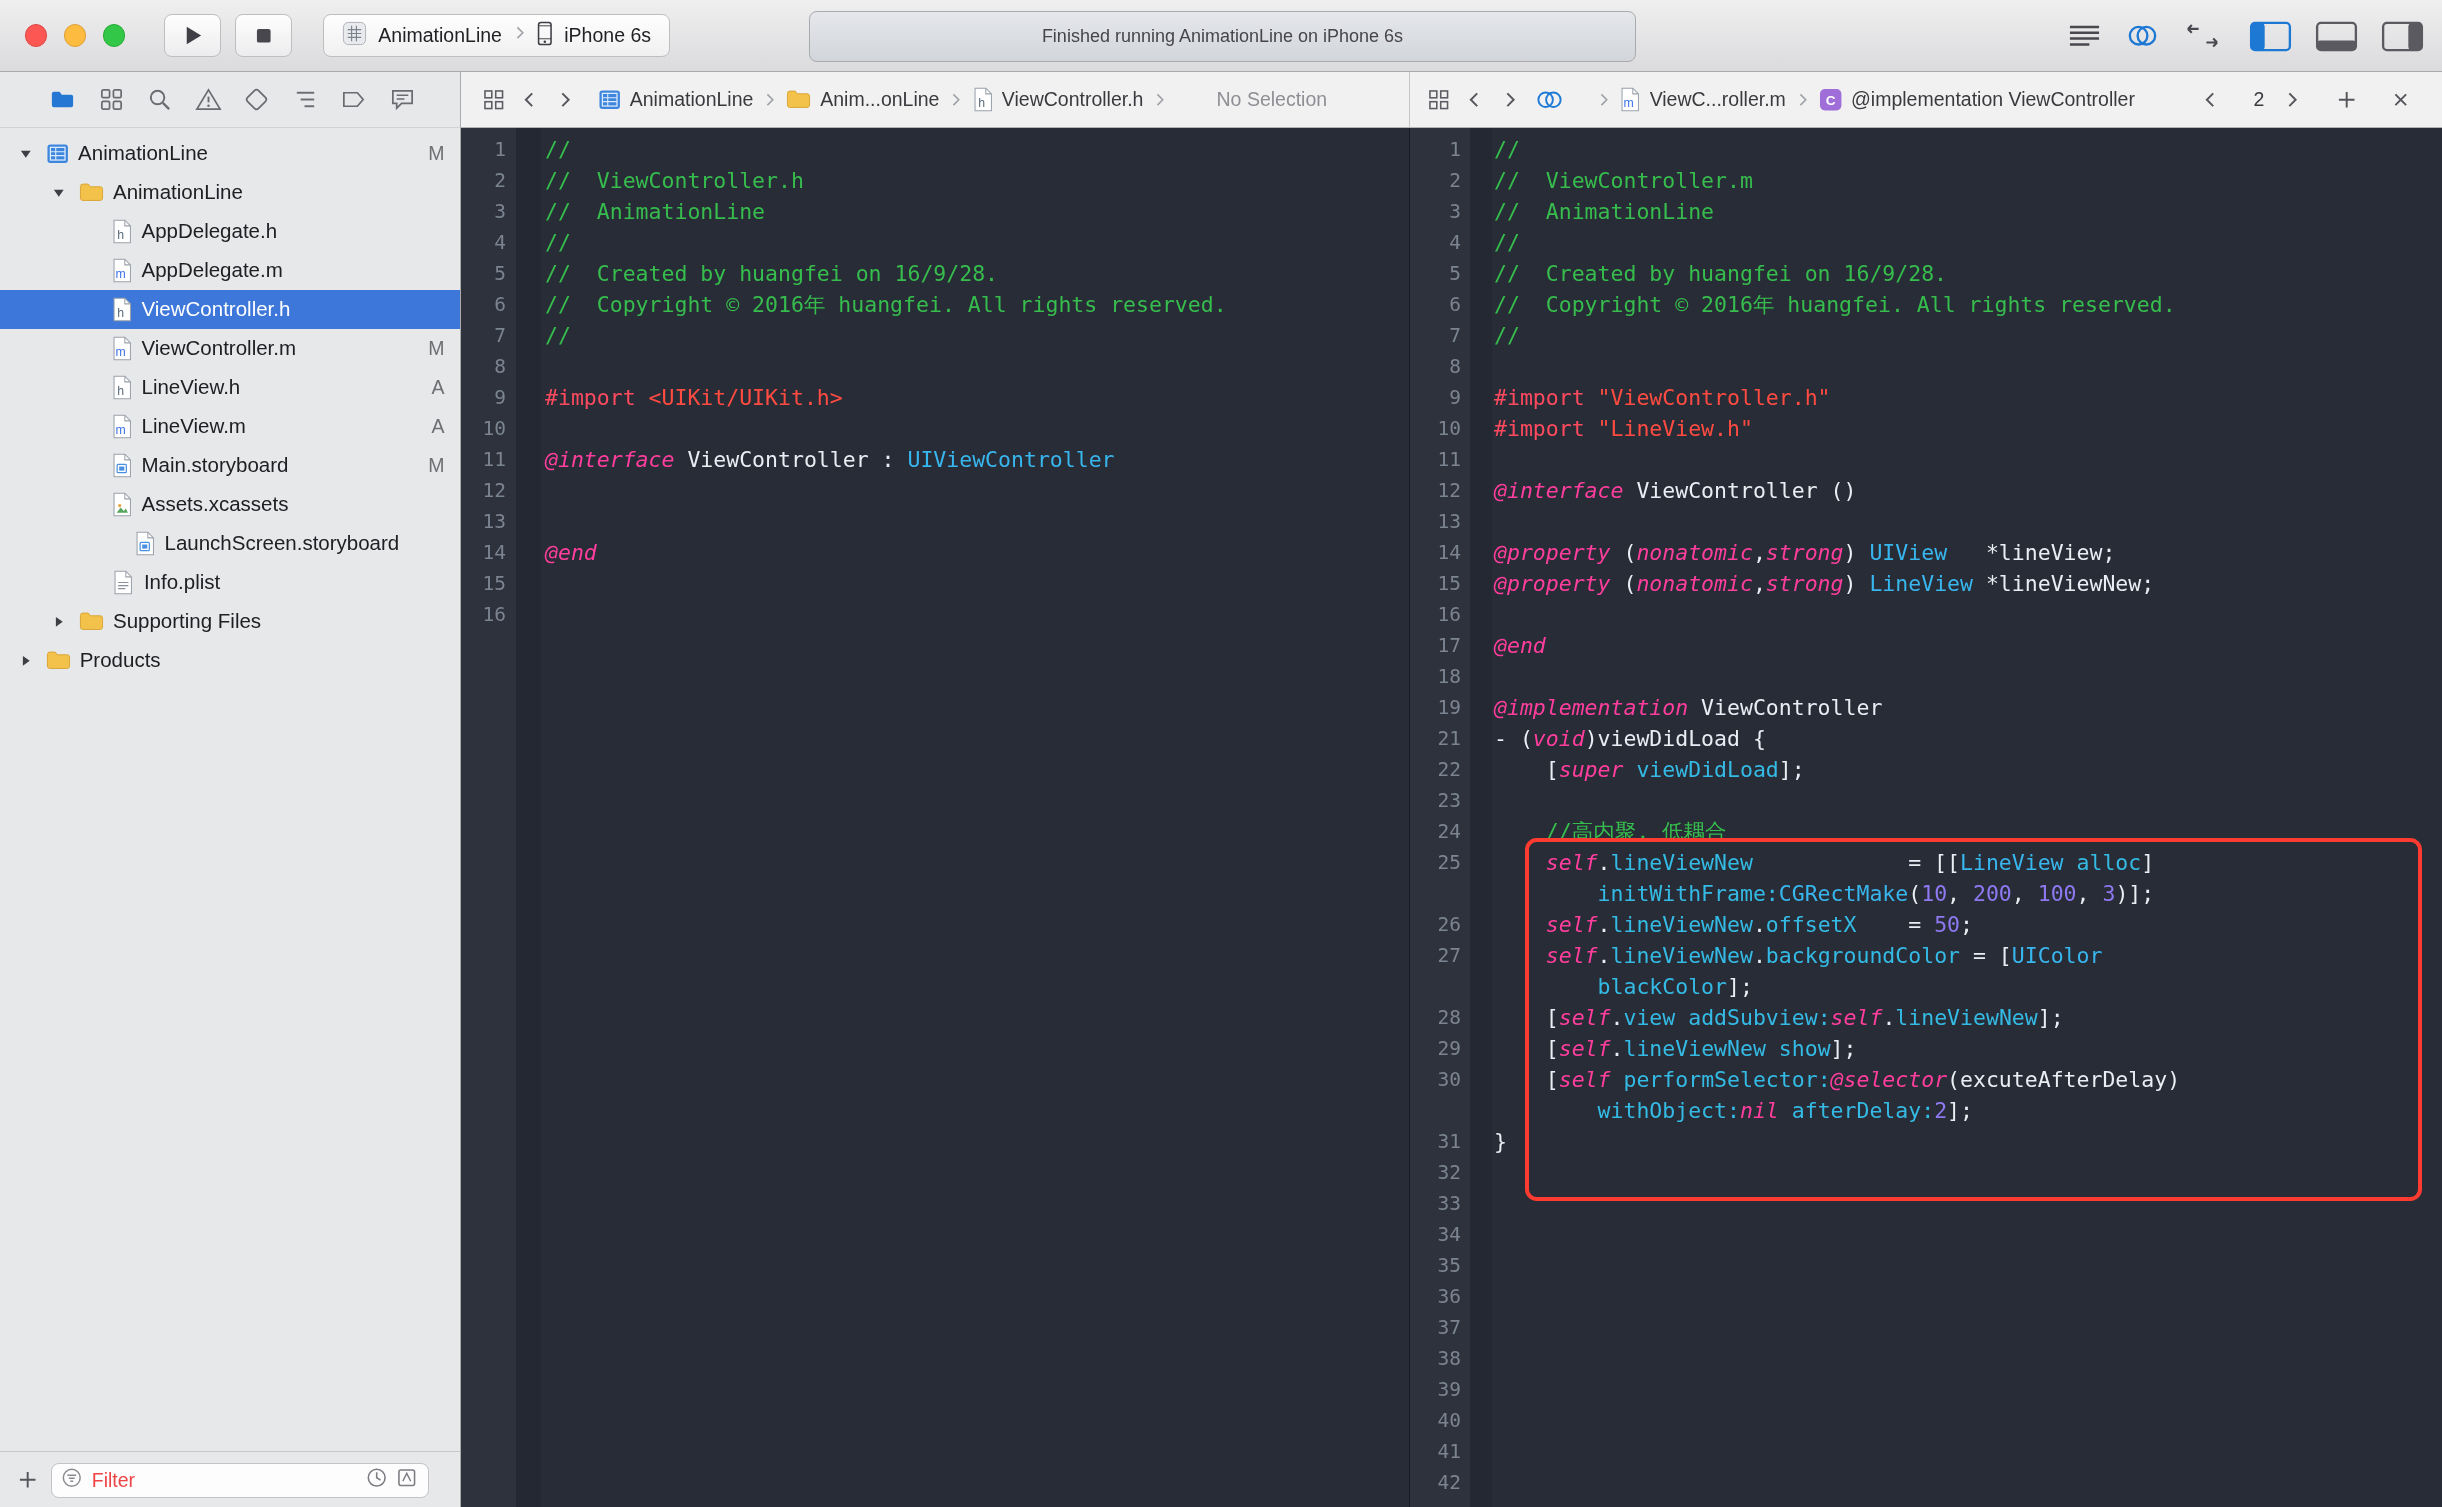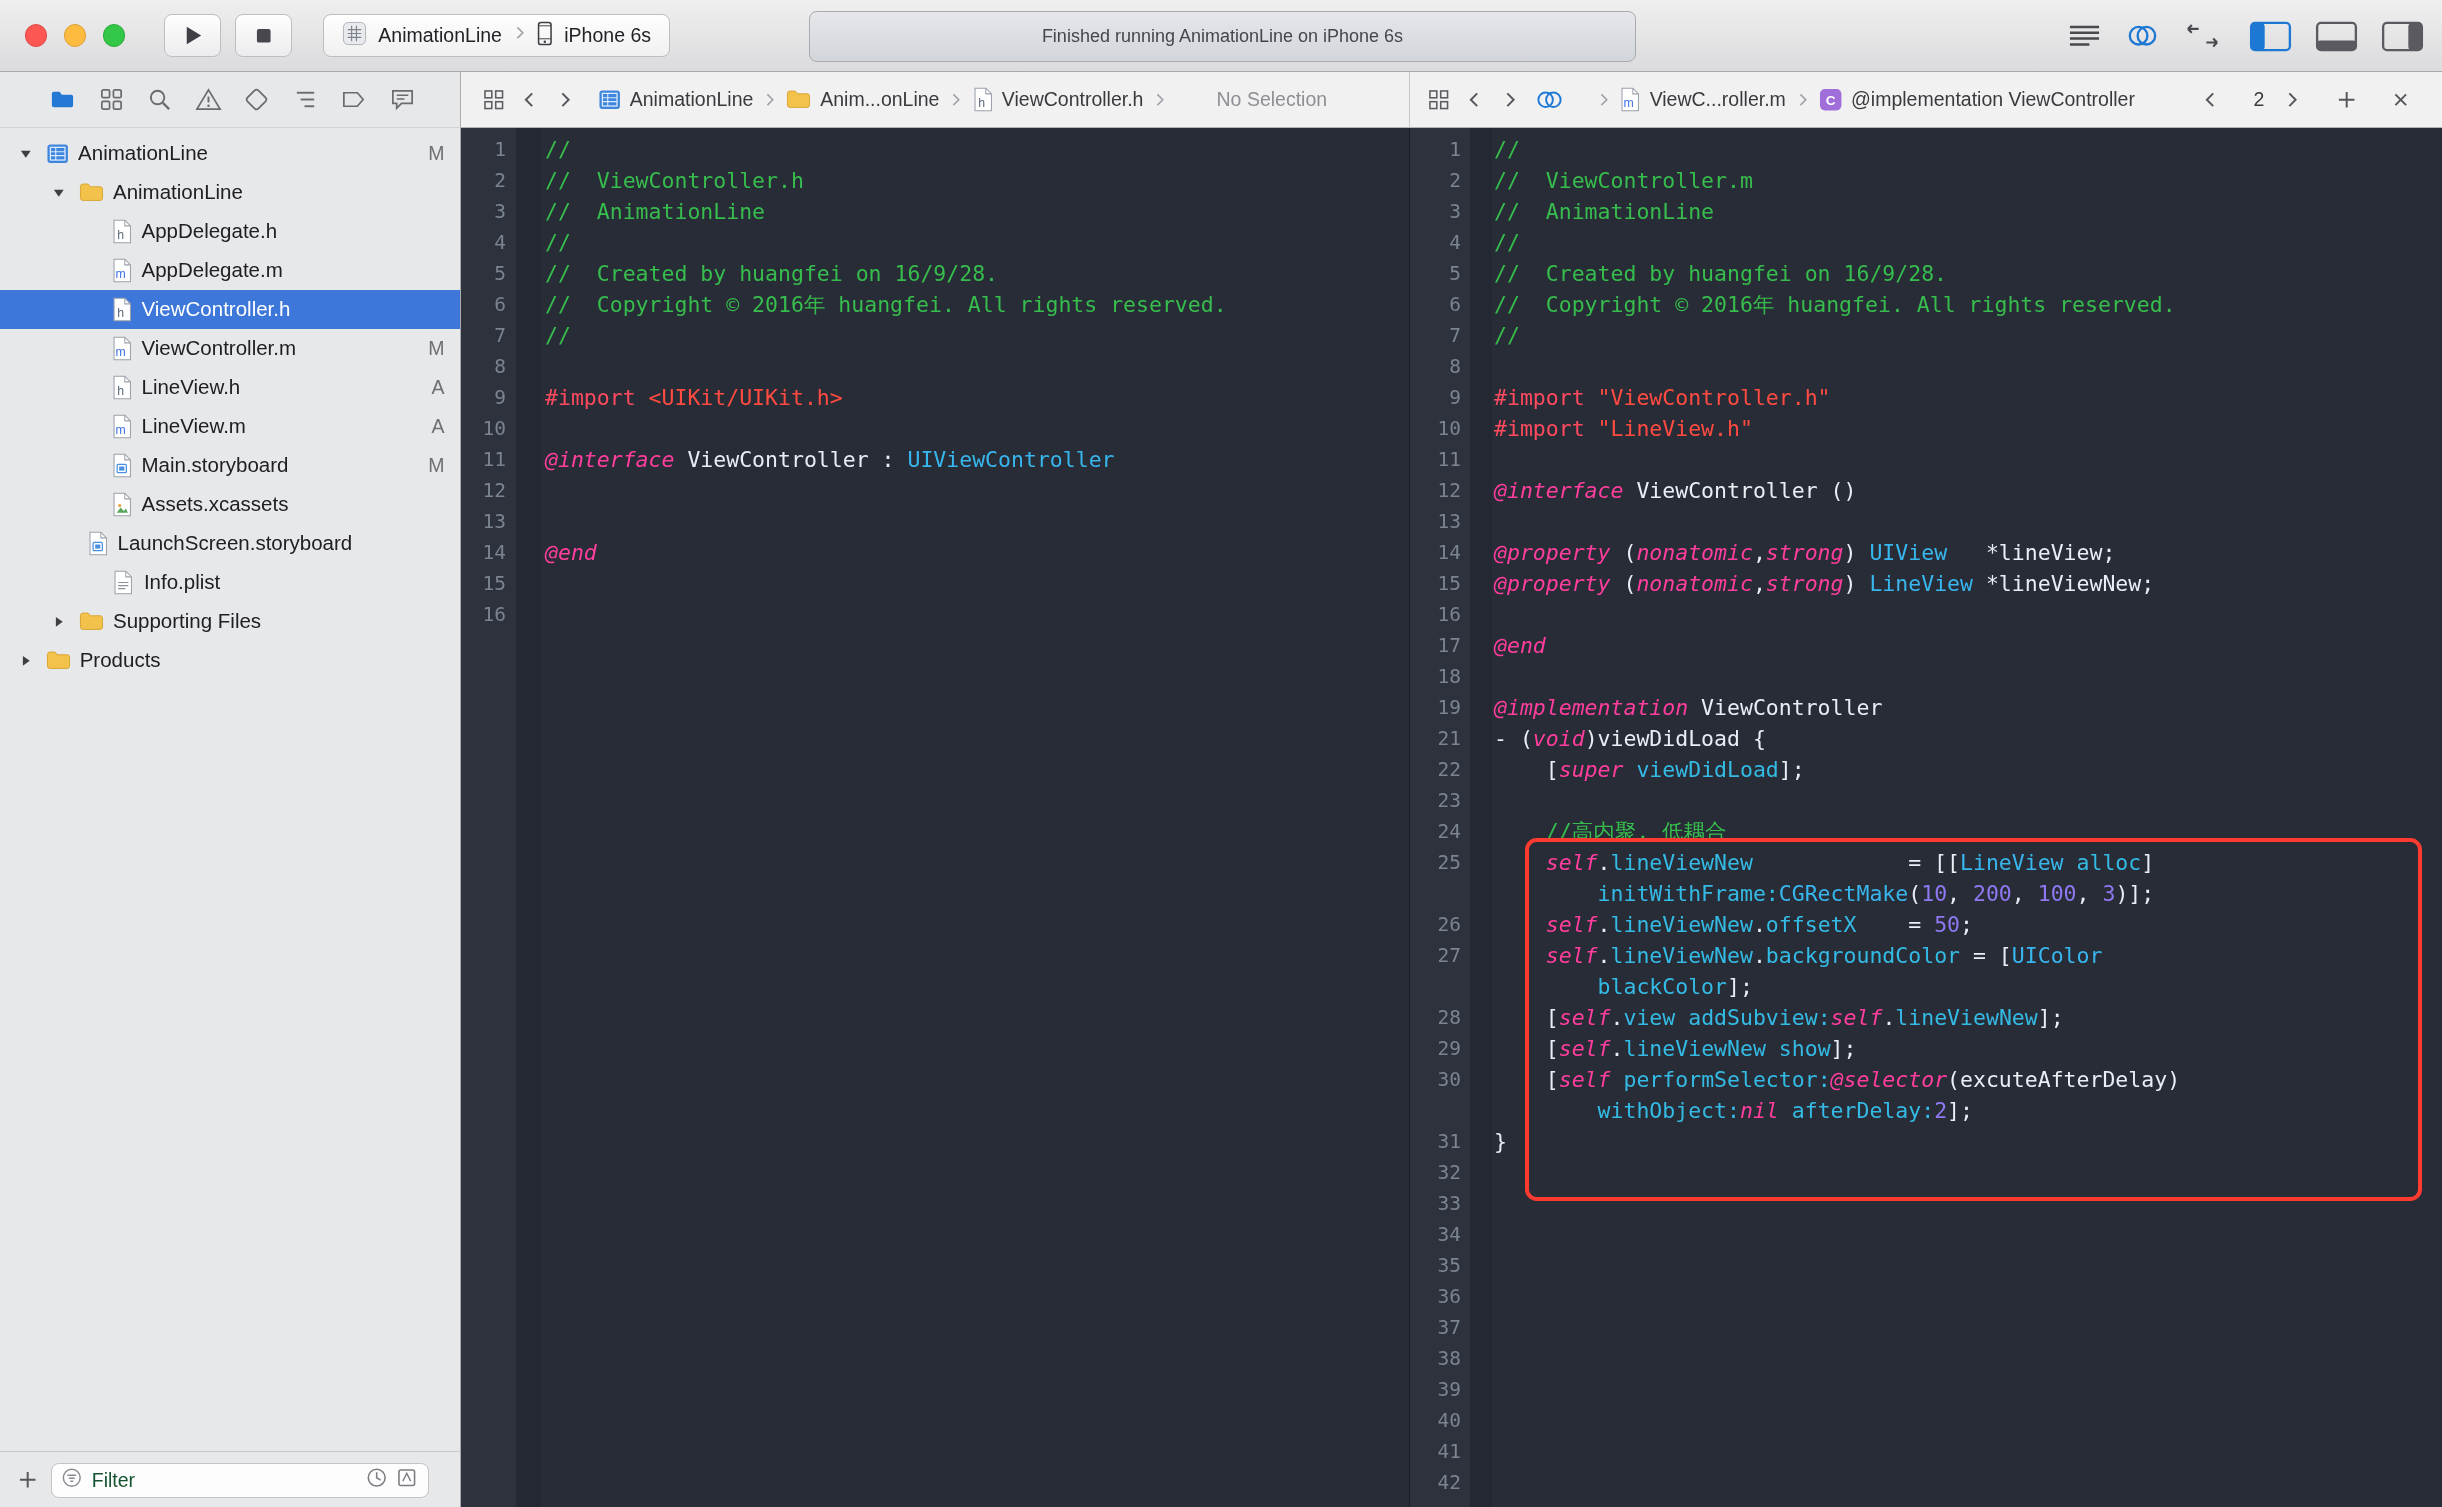--- a/index.html
+++ b/index.html
@@ -61,21 +61,21 @@
   .trow .disc-sp{width:23.4px;flex:0 0 23.4px;}
   .trow .ic.disc{width:23.4px;flex:0 0 23.4px;}
   .trow.sel{background:var(--accent);color:#FFFFFF;}
   .tlabel{white-space:nowrap;}
   .badge{margin-left:auto;margin-right:15.6px;font-size:19.5px;color:#6F6F74;}
   .filterbar{position:absolute;left:0;right:0;bottom:0;height:57px;border-top:1px solid #C9C9CC;
     display:flex;align-items:center;padding:0 15.6px;gap:11.7px;background:#E7E8EA;}
   .fbtn{display:inline-flex;}
   .filter-field{width:378px;height:35px;background:#FDFDFE;border:1px solid #C3C3C6;border-radius:7.8px;
     display:flex;align-items:center;padding:0 9.8px;gap:8.8px;font-size:19.5px;}
-  .filter-field .ph{color:#14532d;flex:1 1 auto;}
+  .filter-field .ph{color:#ef4444;flex:1 1 auto;}
   .ff-right{display:inline-flex;gap:7.8px;align-items:center;}
 
   
   .editor{position:absolute;top:0;bottom:0;background:var(--editor_bg);overflow:hidden;}
   #ed1{left:461px;width:948px;}
   #ed2{left:1409px;width:1033px;border-left:1px solid #181B22;}
   .gutterbg{position:absolute;top:0;bottom:0;left:0;background:var(--gutter_bg);}
   #ed1 .gutterbg{width:55px;}
   #ed2 .gutterbg{width:60px;}
   .rib{position:absolute;top:0;bottom:0;background:var(--ribbon_bg);}
@@ -543,21 +543,21 @@
           <span class="ic ">
             <svg width="20.5" height="25" viewBox="0 0 20 24">
               <path d="M2 1h10.5L18 6.5V23H2z" fill="#FFFFFF" stroke="#9AA1AB" stroke-width="1"></path>
               <path d="M12.5 1v5.5H18" fill="none" stroke="#9AA1AB" stroke-width="1"></path>
               <circle cx="7.5" cy="13" r="1.6" fill="#E8A33D"></circle>
               <path d="M4.5 20l4-5 3 3.4 2-2.4 2 4z" fill="#58A55C"></path>
             </svg>
           </span>
           <span class="tlabel">Assets.xcassets</span>
         </div>
-        <div class="trow" style="padding-left: 56px; text-align: right;">
+        <div class="trow" style="padding-left: 103px; text-align: right;">
           <span class="disc-sp"></span>
           <span class="ic ">
             <svg width="20.5" height="25" viewBox="0 0 20 24">
               <path d="M2 1h10.5L18 6.5V23H2z" fill="#FFFFFF" stroke="#9AA1AB" stroke-width="1"></path>
               <path d="M12.5 1v5.5H18" fill="none" stroke="#9AA1AB" stroke-width="1"></path>
               <rect x="5" y="11" width="9" height="8" rx="1" fill="#FFFFFF" stroke="#4A90E2" stroke-width="1.2"></rect>
               <rect x="7" y="13" width="5" height="4" fill="#4A90E2"></rect>
             </svg>
           </span>
           <span class="tlabel">LaunchScreen.storyboard</span>

